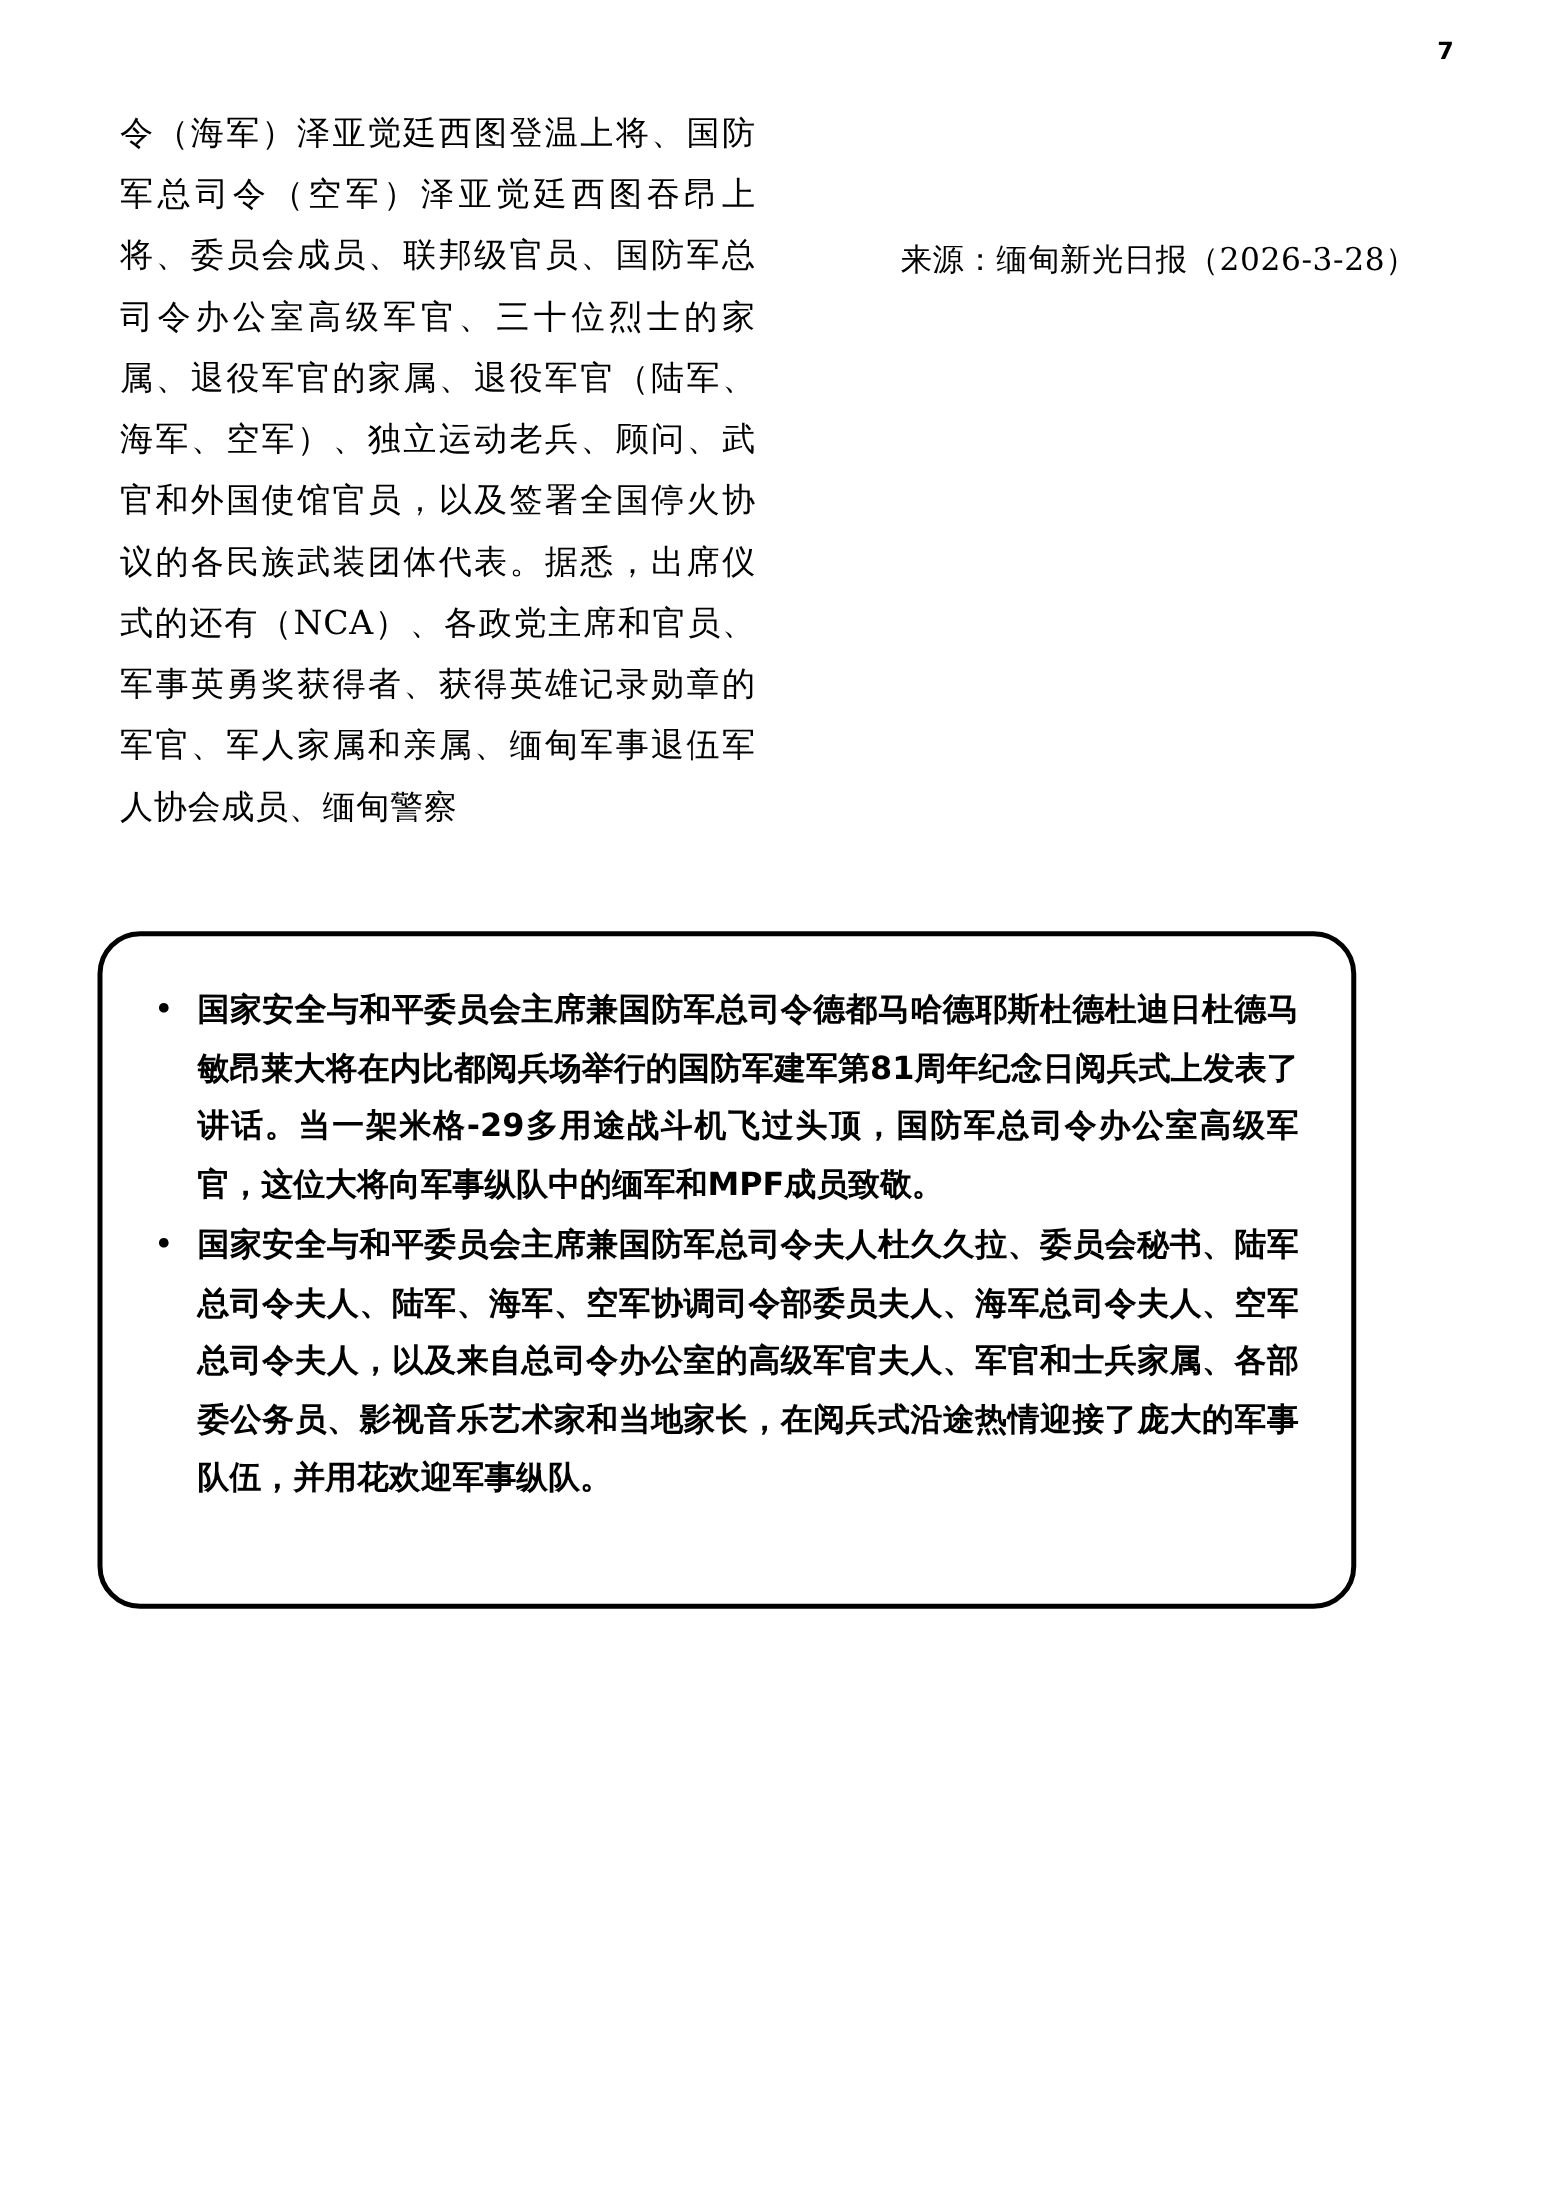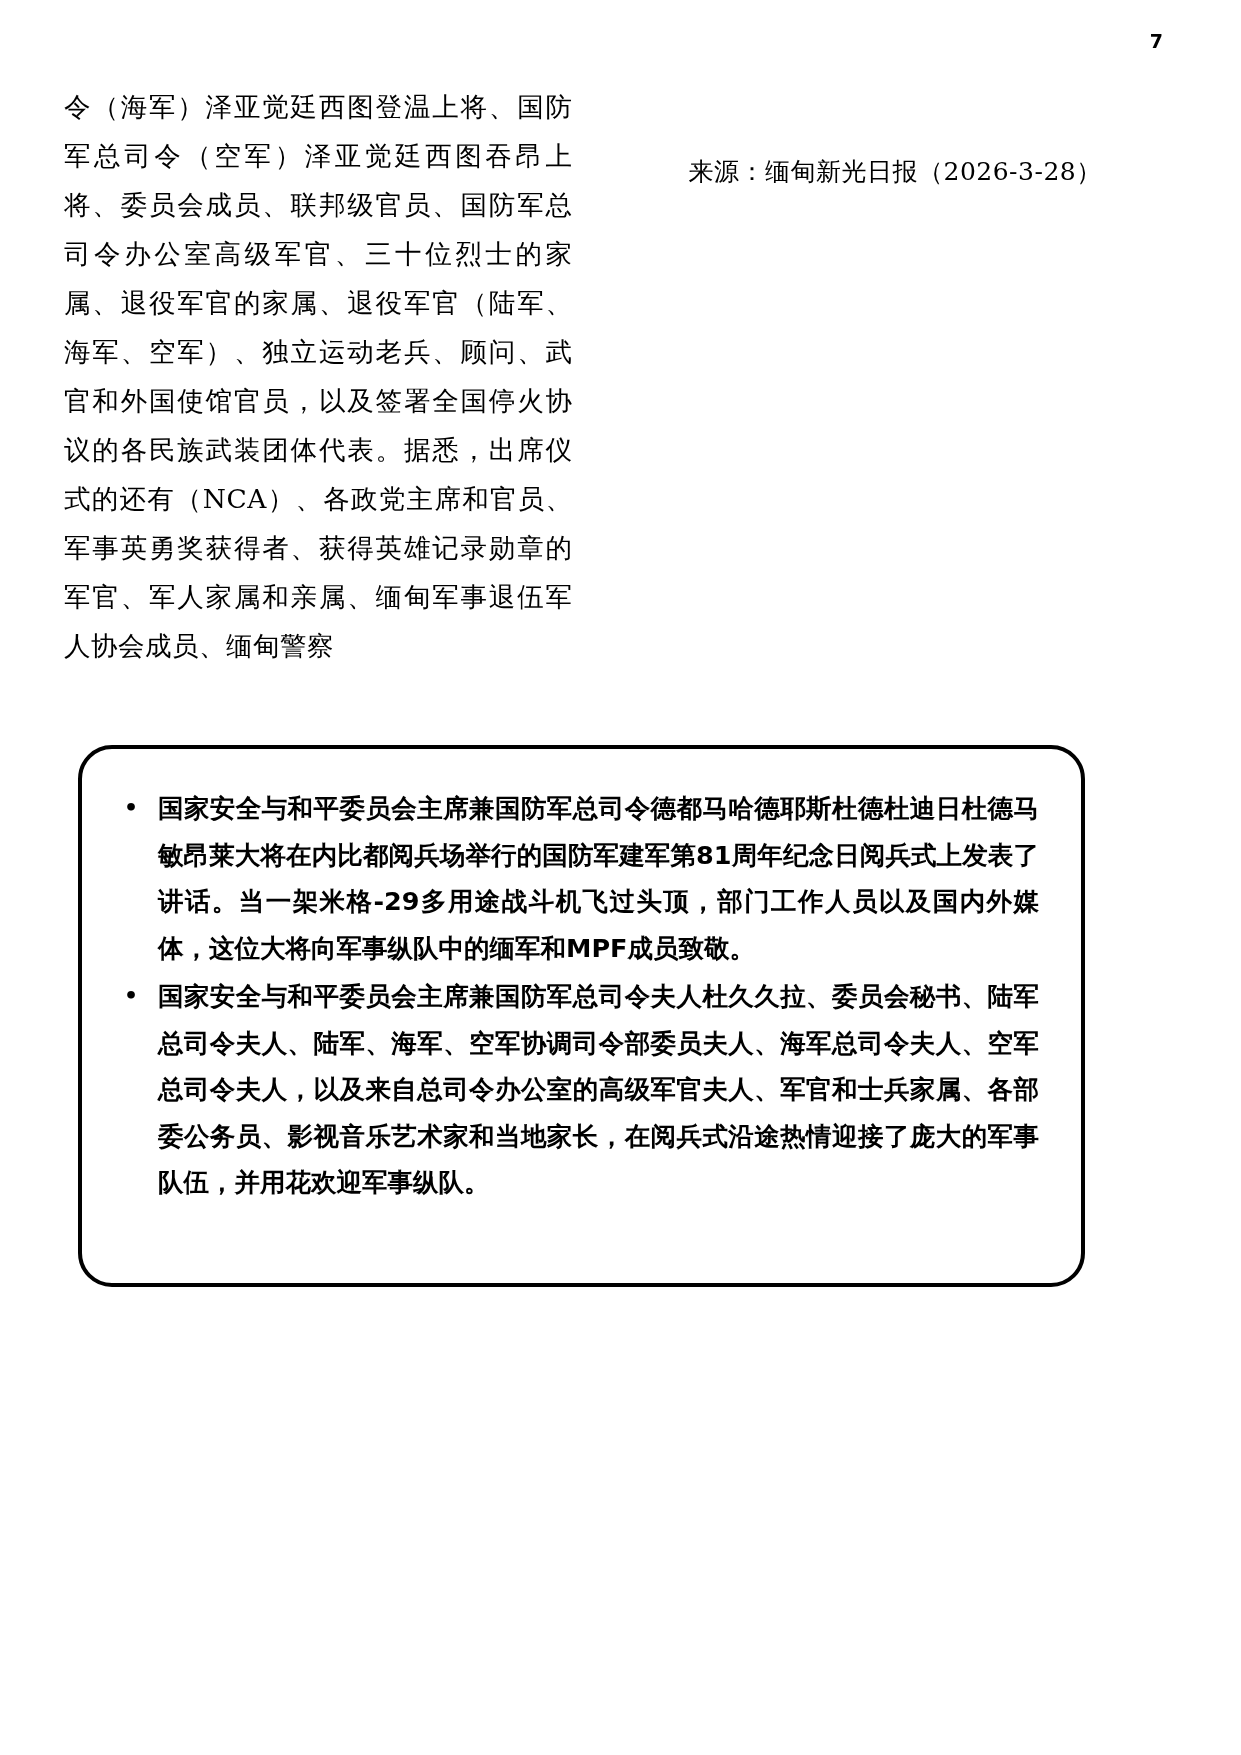--- a/index.html
+++ b/index.html
@@ -24,39 +24,39 @@
     top: 30px;
     right: 78px;
     font-family: "DejaVu Sans", "Liberation Sans", sans-serif;
     font-size: 19px;
     font-weight: bold;
     color: #000;
   }
   .columns {
     position: absolute;
     top: 82px;
-    left: 64px;
+    left: 96px;
     width: 1085px;
     display: flex;
     gap: 68px;
   }
   .col {
     width: 518px;
   }
   .body-text {
     font-family: "DejaVu Serif", "Liberation Serif", serif;
     font-size: 26.5px;
     line-height: 49px;
     text-align: justify;
     text-justify: inter-ideograph;
     letter-spacing: 0.5px;
     margin: 0;
   }
   .source-line {
-    margin-top: 68px;
+    margin-top: 104px;
     font-family: "DejaVu Serif", "Liberation Serif", serif;
     font-size: 25px;
     line-height: 44px;
     text-indent: 48px;
   }
   .callout {
     position: absolute;
     left: 78px;
     top: 745px;
     width: 1007px;
@@ -101,21 +101,21 @@
     </div>
     <div class="col">
       <p class="body-text source-line">来源：缅甸新光日报（2026-3-28）</p>
     </div>
   </div>
 
   <div class="callout">
     <ul class="callout-list">
       <li class="callout-item">
         <span class="bullet">•</span>
-        <span>国家安全与和平委员会主席兼国防军总司令德都马哈德耶斯杜德杜迪日杜德马敏昂莱大将在内比都阅兵场举行的国防军建军第81周年纪念日阅兵式上发表了讲话。当一架米格-29多用途战斗机飞过头顶，部门工作人员以及国内外媒体，这位大将向军事纵队中的缅军和MPF成员致敬。</span>
+        <span>国家安全与和平委员会主席兼国防军总司令德都马哈德耶斯杜德杜迪日杜德马敏昂莱大将在内比都阅兵场举行的国防军建军第81周年纪念日阅兵式上发表了讲话。当一架米格-29多用途战斗机飞过头顶，国防军总司令办公室高级军官，这位大将向军事纵队中的缅军和MPF成员致敬。</span>
       </li>
       <li class="callout-item">
         <span class="bullet">•</span>
         <span>国家安全与和平委员会主席兼国防军总司令夫人杜久久拉、委员会秘书、陆军总司令夫人、陆军、海军、空军协调司令部委员夫人、海军总司令夫人、空军总司令夫人，以及来自总司令办公室的高级军官夫人、军官和士兵家属、各部委公务员、影视音乐艺术家和当地家长，在阅兵式沿途热情迎接了庞大的军事队伍，并用花欢迎军事纵队。</span>
       </li>
     </ul>
   </div>
 
 </div>
 

